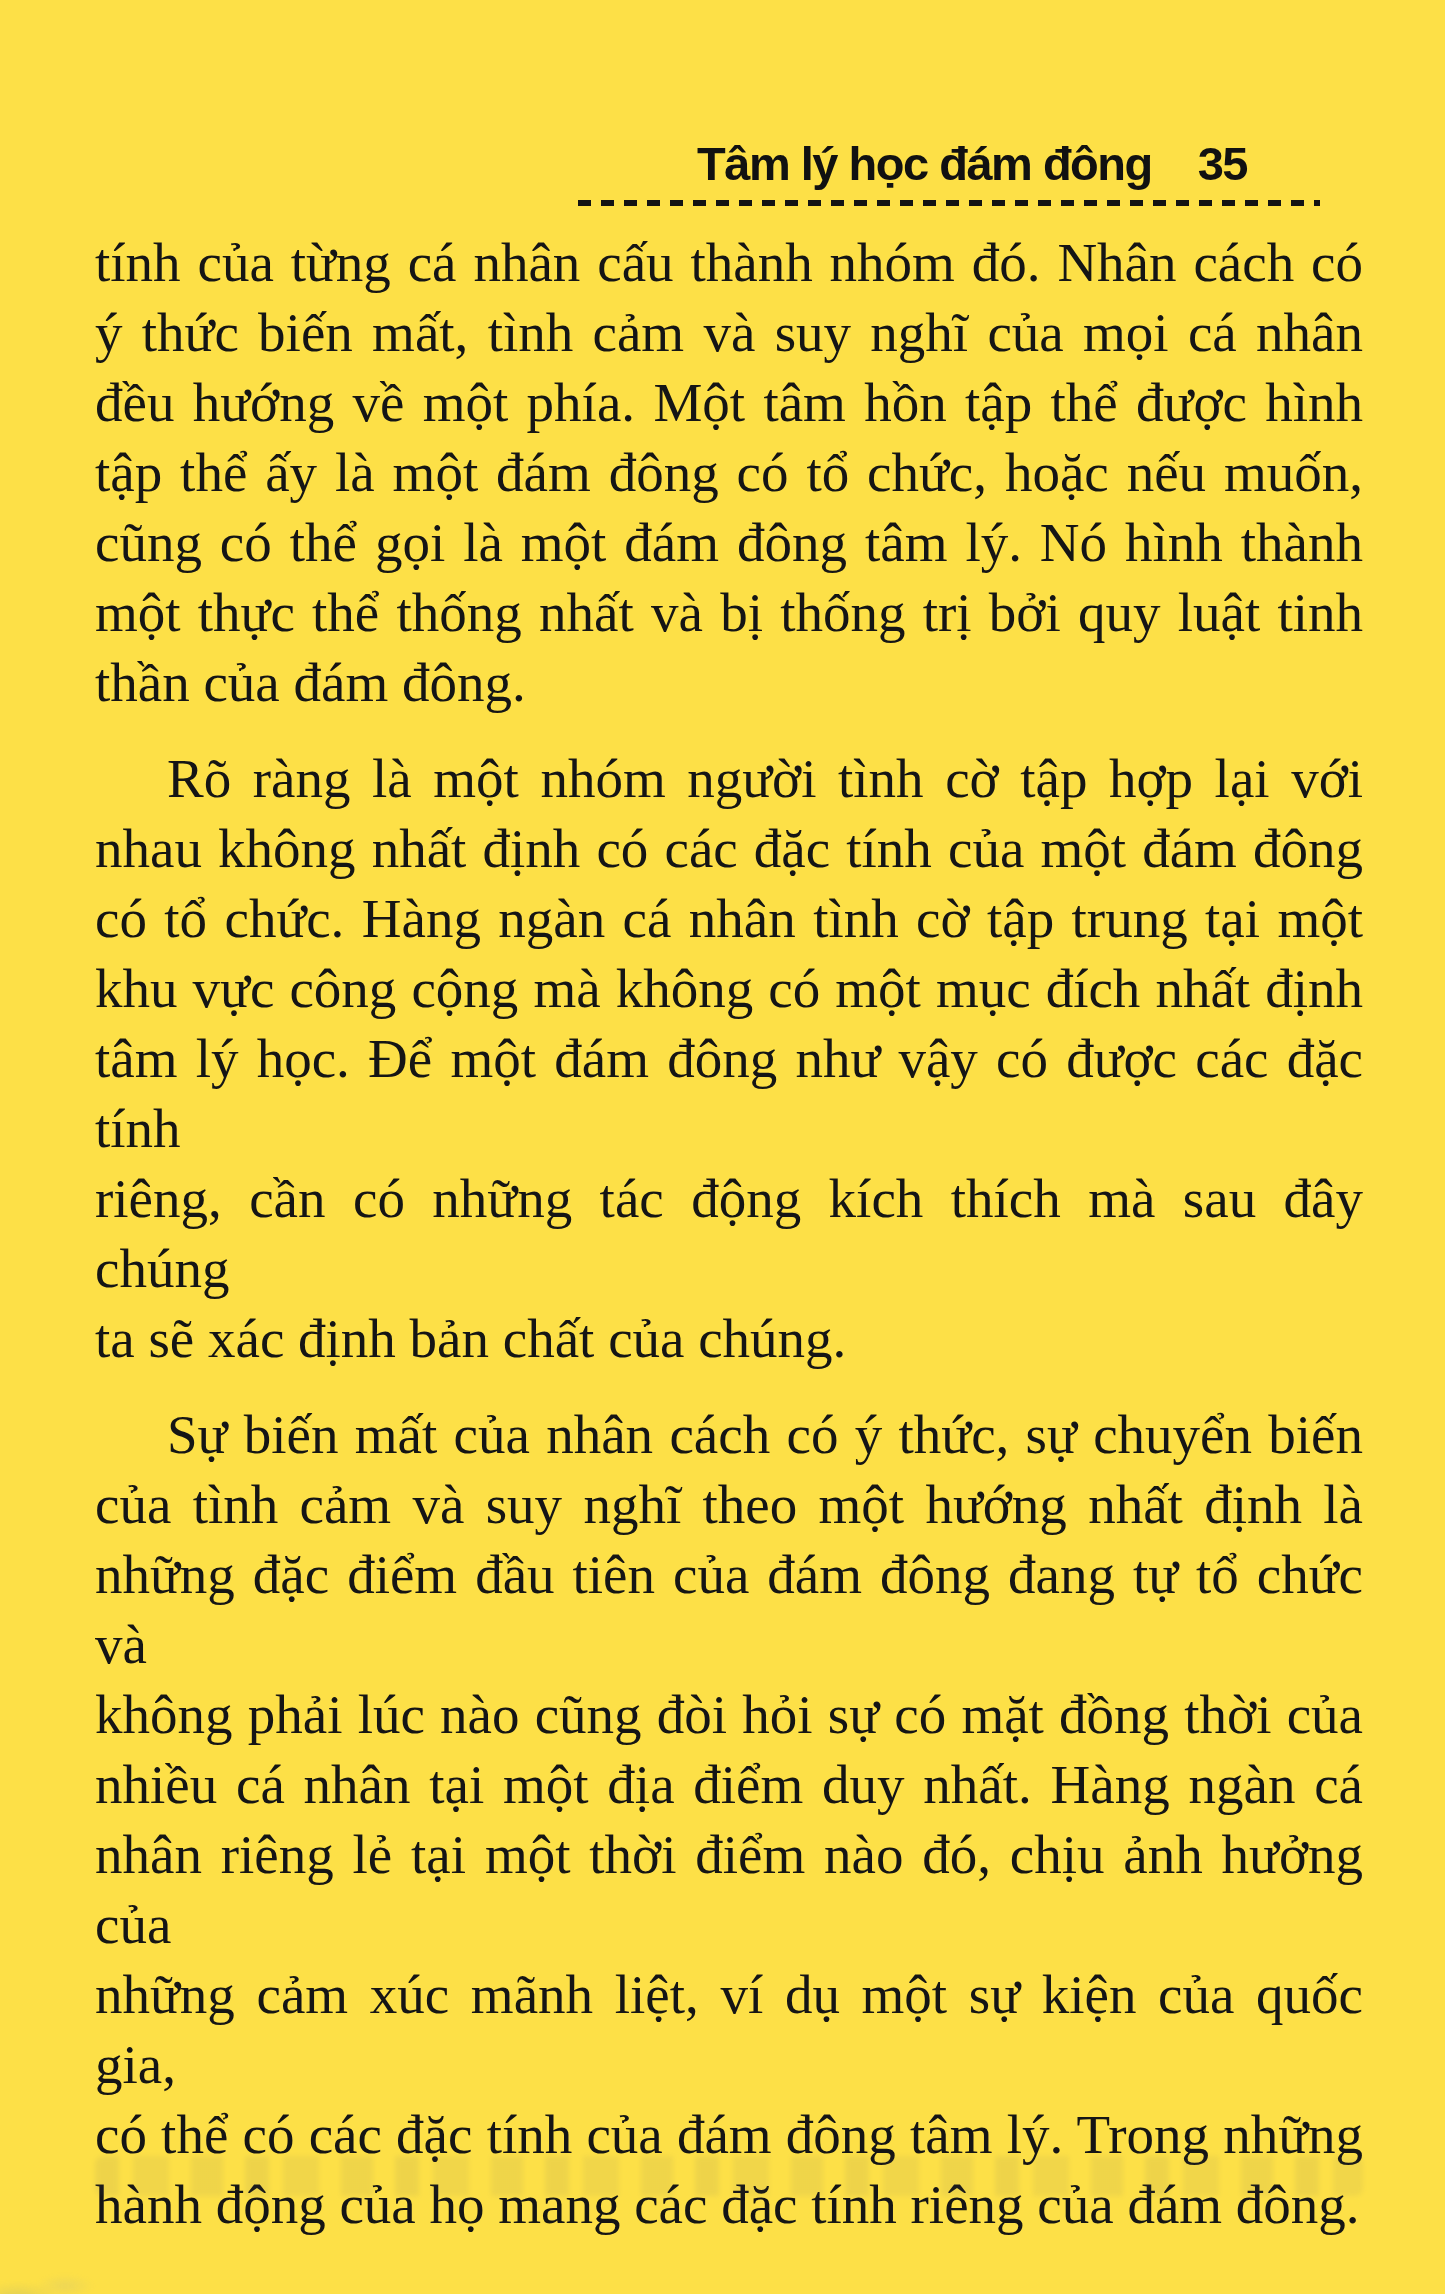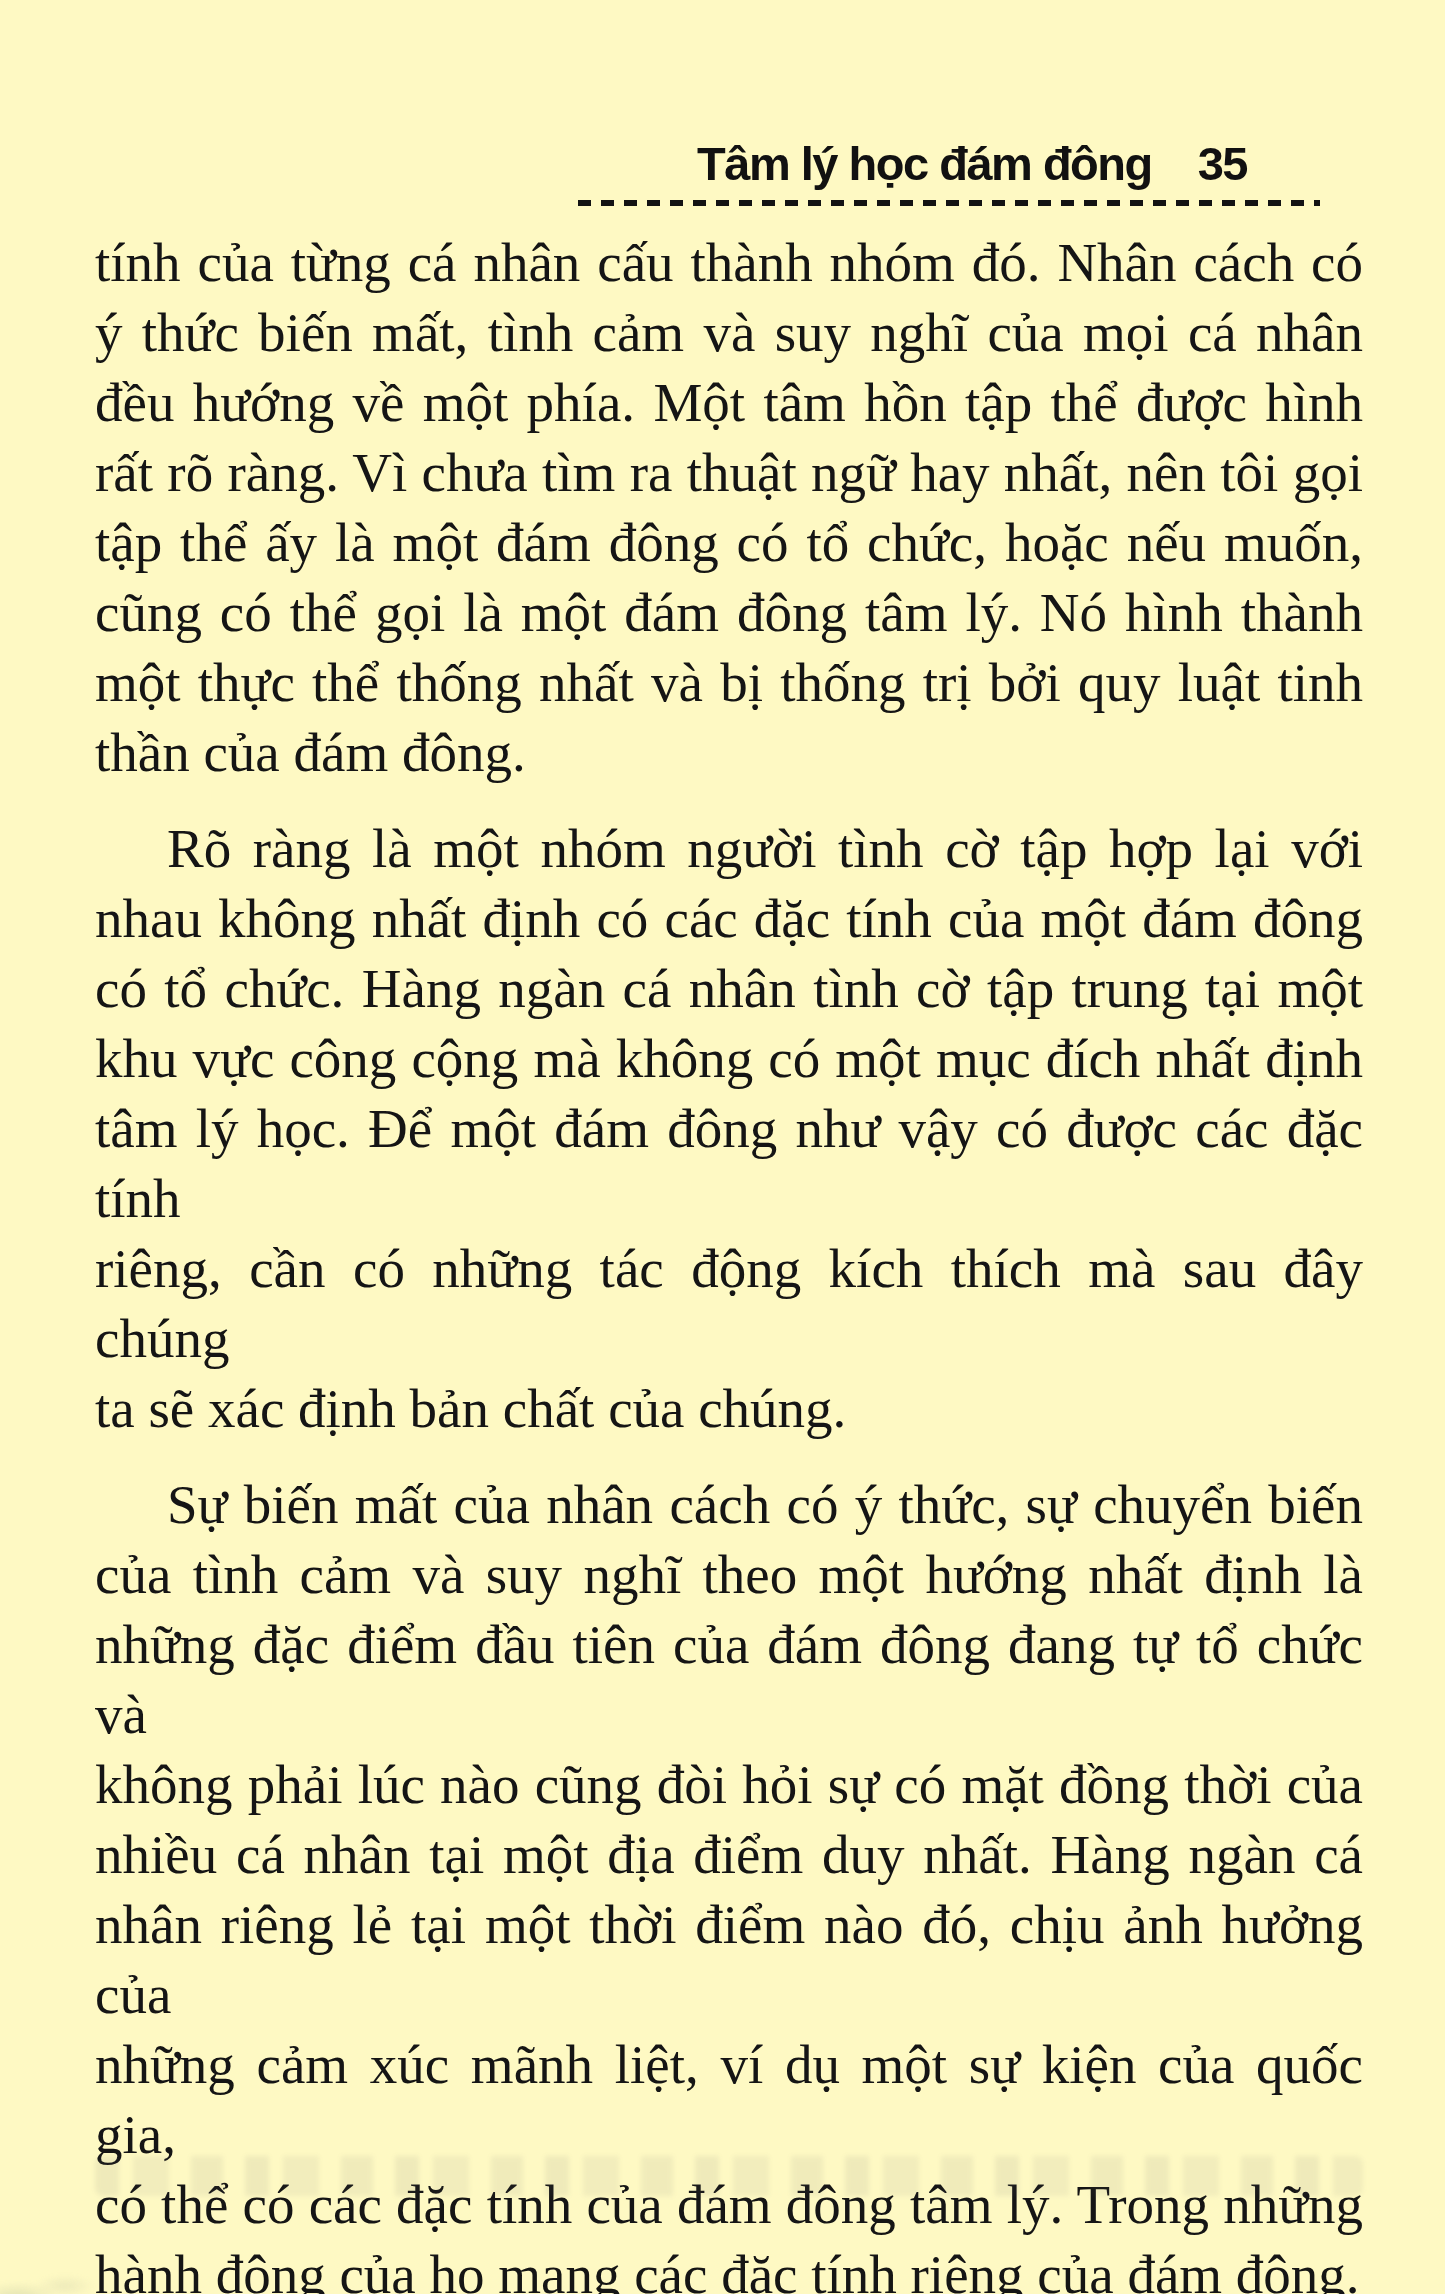--- a/index.html
+++ b/index.html
@@ -6,21 +6,21 @@
   html, body {
     margin: 0;
     padding: 0;
     background: #e9e9e9;
   }
   .page {
     position: relative;
     width: 1445px;
     height: 2294px;
     margin: 0 auto;
-    background: #fef9c3;
+    background: #fde047;
     overflow: hidden;
     color: #141414;
   }
 
   
   .running-header {
     position: absolute;
     top: 136px;
     right: 198px;
     display: flex;
@@ -109,21 +109,20 @@
     <span>35</span>
   </div>
 
   <div class="dashed-rule"></div>
 
   <div class="page-body">
       <div class="paragraph">
         <div class="line">tính của từng cá nhân cấu thành nhóm đó. Nhân cách có</div>
         <div class="line">ý thức biến mất, tình cảm và suy nghĩ của mọi cá nhân</div>
         <div class="line">đều hướng về một phía. Một tâm hồn tập thể được hình</div>
-        <div class="line">rất rõ ràng. Vì chưa tìm ra thuật ngữ hay nhất, nên tôi gọi</div>
         <div class="line">tập thể ấy là một đám đông có tổ chức, hoặc nếu muốn,</div>
         <div class="line">cũng có thể gọi là một đám đông tâm lý. Nó hình thành</div>
         <div class="line">một thực thể thống nhất và bị thống trị bởi quy luật tinh</div>
         <div class="line last">thần của đám đông.</div>
       </div>
       <div class="paragraph indented">
         <div class="line">Rõ ràng là một nhóm người tình cờ tập hợp lại với</div>
         <div class="line">nhau không nhất định có các đặc tính của một đám đông</div>
         <div class="line">có tổ chức. Hàng ngàn cá nhân tình cờ tập trung tại một</div>
         <div class="line">khu vực công cộng mà không có một mục đích nhất định</div>

